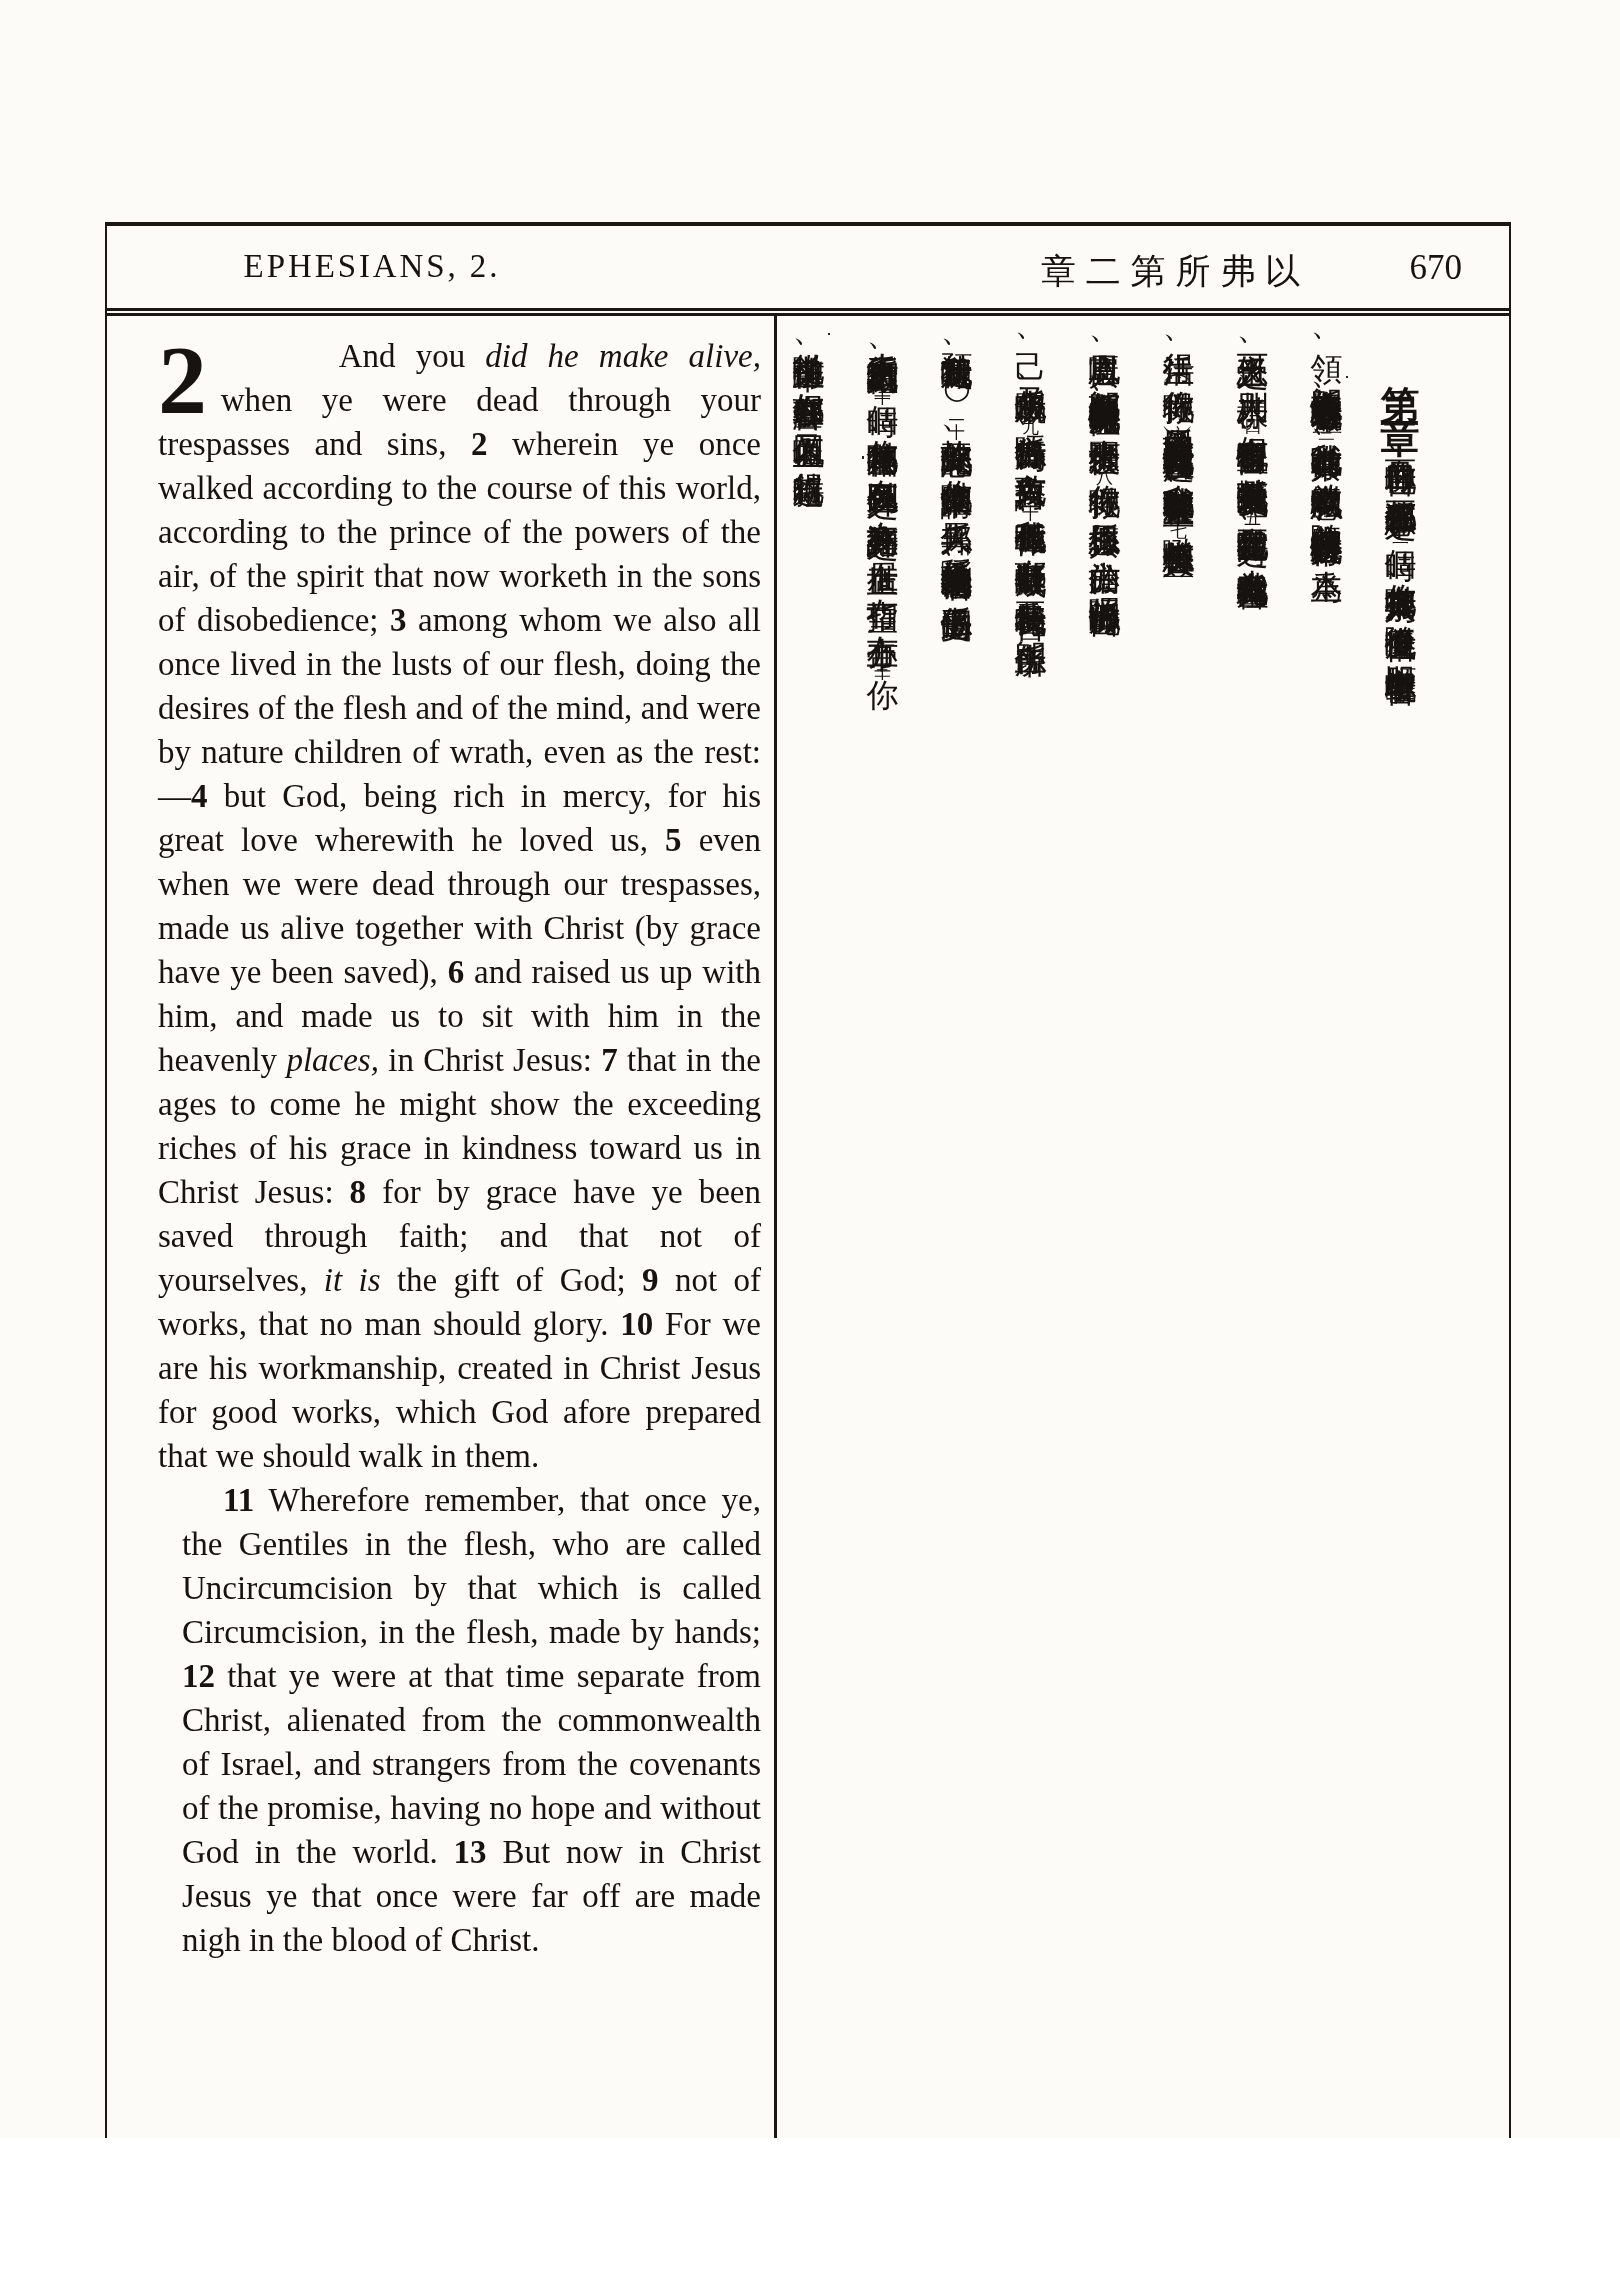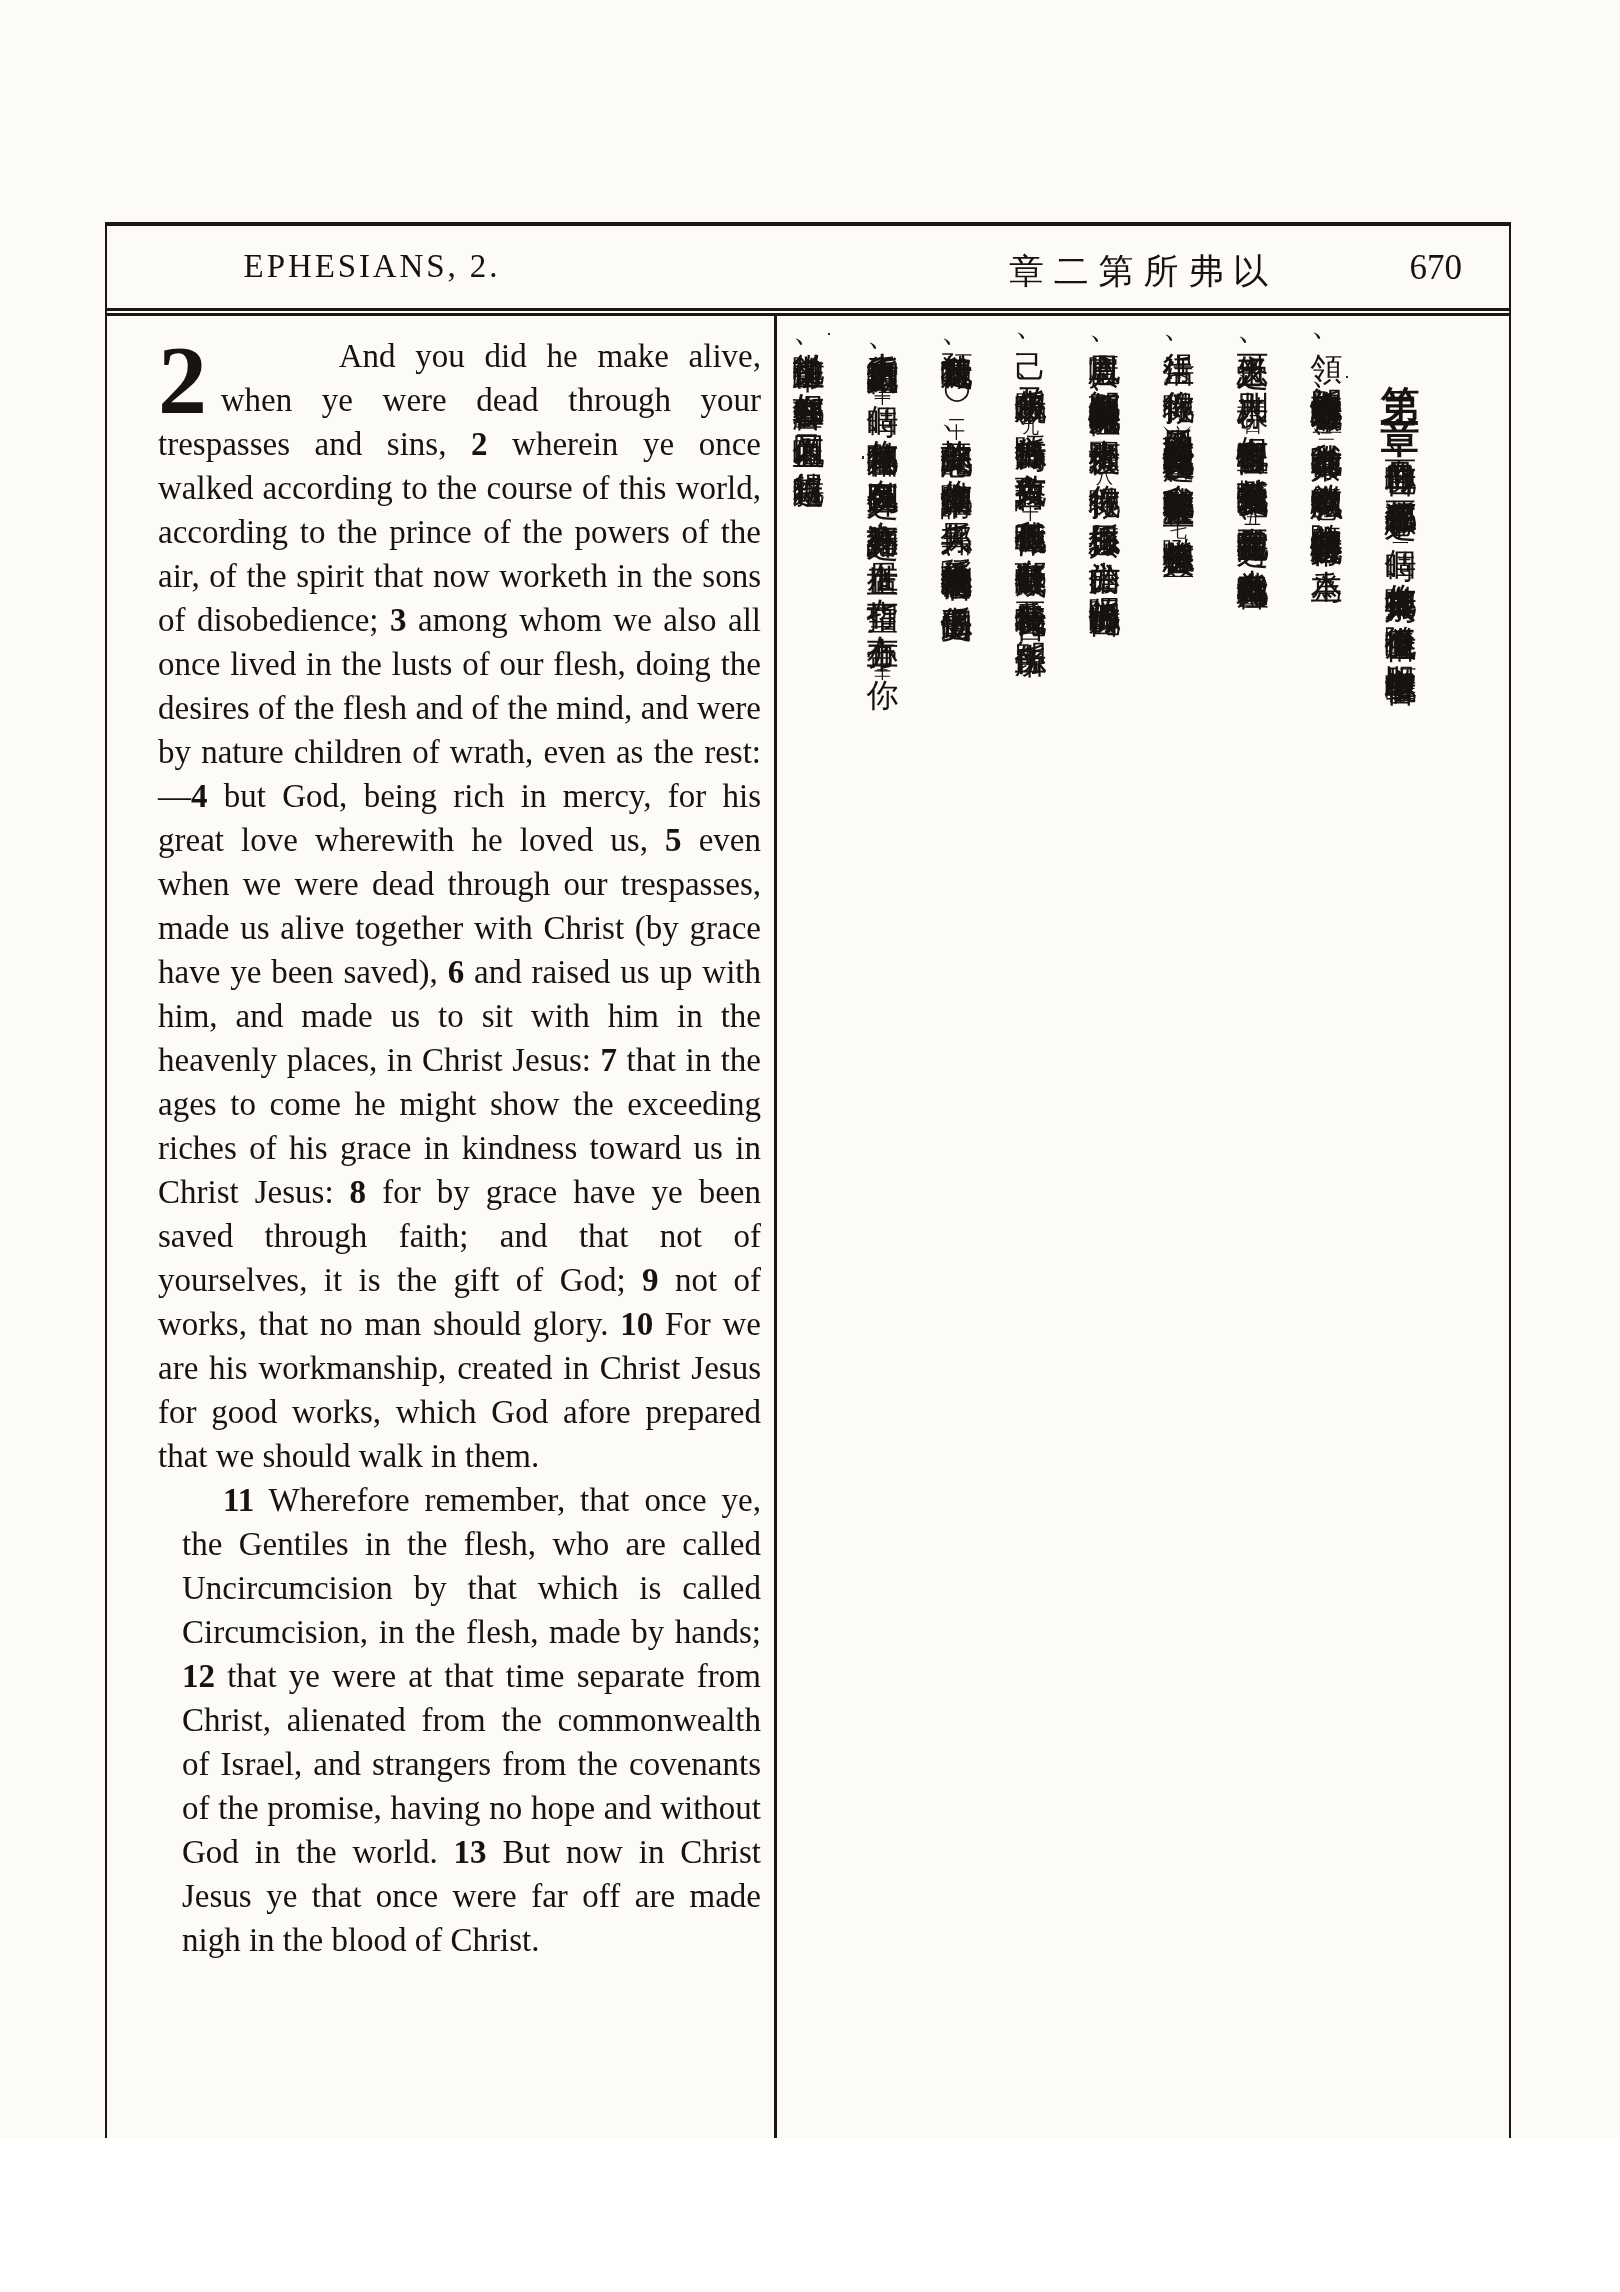--- a/index.html
+++ b/index.html
@@ -6,33 +6,33 @@
   #page{position:relative;width:1620px;height:2138px;background:#fcfbf8;overflow:hidden;
         font-family:"Liberation Serif",serif;color:#161310;}
   #frame{position:absolute;left:105px;top:222px;width:1406px;height:1980px;
          border:2.9px solid #1b1713;border-top-width:4.9px;border-bottom-width:4.9px;
          background:#fcfbf7;box-sizing:border-box;}
   
   #header{position:absolute;left:0;top:0;width:100%;height:90px;
           border-bottom:8.8px double #1b1713;box-sizing:border-box;}
   #title-en{position:absolute;left:113px;top:21.6px;width:304px;text-align:center;
             font-size:33px;letter-spacing:2.9px;}
-  #title-cn{position:absolute;left:902px;top:21.6px;width:255px;text-align:left;
+  #title-cn{position:absolute;left:934px;top:21.6px;width:255px;text-align:left;
             font-size:35px;letter-spacing:9.8px;white-space:nowrap;
             font-family:"DejaVu Serif","Liberation Serif",serif;}
   #pagenum{position:absolute;right:47px;top:21.6px;font-size:35px;}
   
   #divider{position:absolute;left:667px;top:90px;width:2.9px;bottom:0;background:#1b1713;}
   
   #english{position:absolute;left:51px;top:108px;width:603px;}
   .ep{font-size:33px;line-height:44px;text-align:justify;margin:0;}
   .ep.first{text-indent:118px;}
   .ep.indent{text-indent:41px;margin-left:24px;}
   .bd{font-weight:bold;}
-  .it{}
+  .it{font-style:italic;}
   .dropcap{float:left;font-size:98px;line-height:80px;font-weight:bold;
            margin:5.9px 13.7px 0 0;text-indent:0;}
   
   #chinese{position:absolute;right:71px;top:102px;width:663px;height:1878px;
            writing-mode:vertical-rl;font-family:"DejaVu Serif","Liberation Serif",serif;
            font-size:32px;line-height:74px;letter-spacing:1px;}
   .col{height:1878px;}
   .ch{font-weight:bold;font-size:39px;letter-spacing:15.7px;margin-top:25.5px;margin-bottom:27.4px;}
   .vn{font-size:16.7px;letter-spacing:1px;margin:2.9px 0;}
   .emk{border-right:2.9px dotted #2a2520;}

